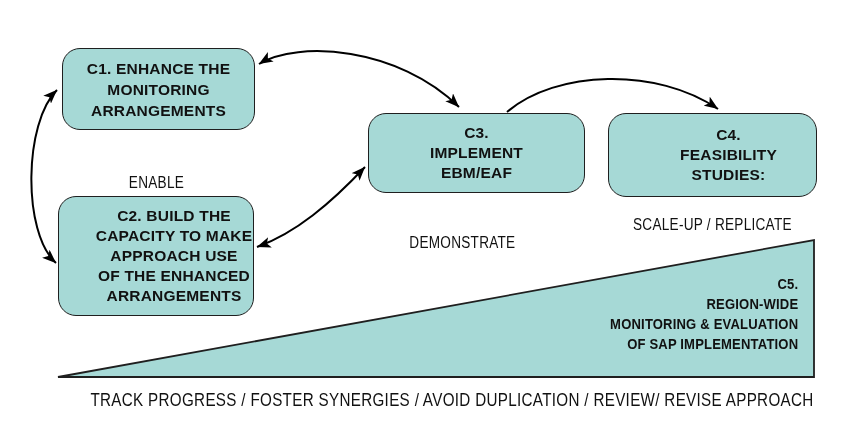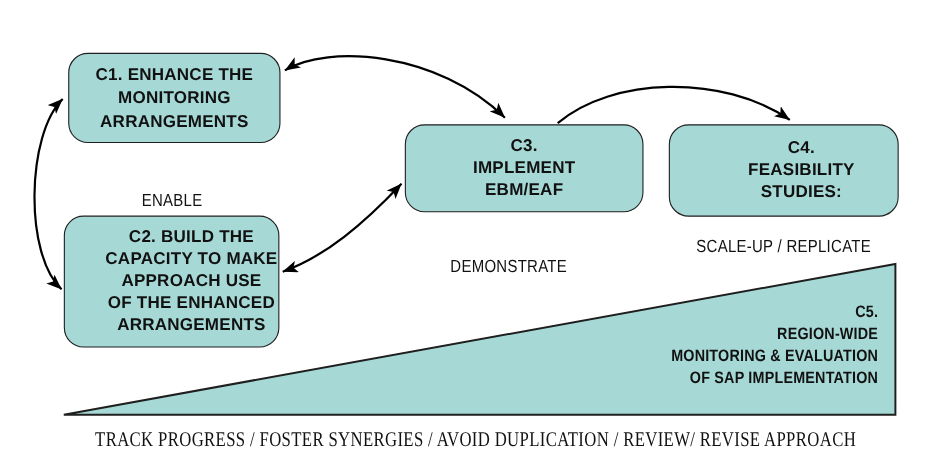--- a/index.html
+++ b/index.html
@@ -31,21 +31,21 @@
     white-space:nowrap;
   }
   .side-label .squeeze{display:inline-block;transform:scaleX(0.85);transform-origin:center;}
   #triangle-text{
     position:absolute;right:65px;top:274px;text-align:right;
     font-weight:bold;font-size:15px;line-height:20px;letter-spacing:0.2px;
     transform:scaleX(0.87);transform-origin:right center;white-space:nowrap;
   }
   #caption{
     position:absolute;left:0;top:389px;width:863px;text-align:center;
-    font-size:19px;white-space:nowrap;font-family:Liberation Serif, serif;
+    font-size:19px;white-space:nowrap;
   }
   #caption .squeeze{display:inline-block;transform:scaleX(0.8);transform-origin:center;letter-spacing:0.4px;}
 </style>
 </head>
 <body>
 
 <div id="canvas">
 
   <svg id="arrow-layer" viewBox="0 0 863 426" xmlns="http://www.w3.org/2000/svg">
     <defs>

